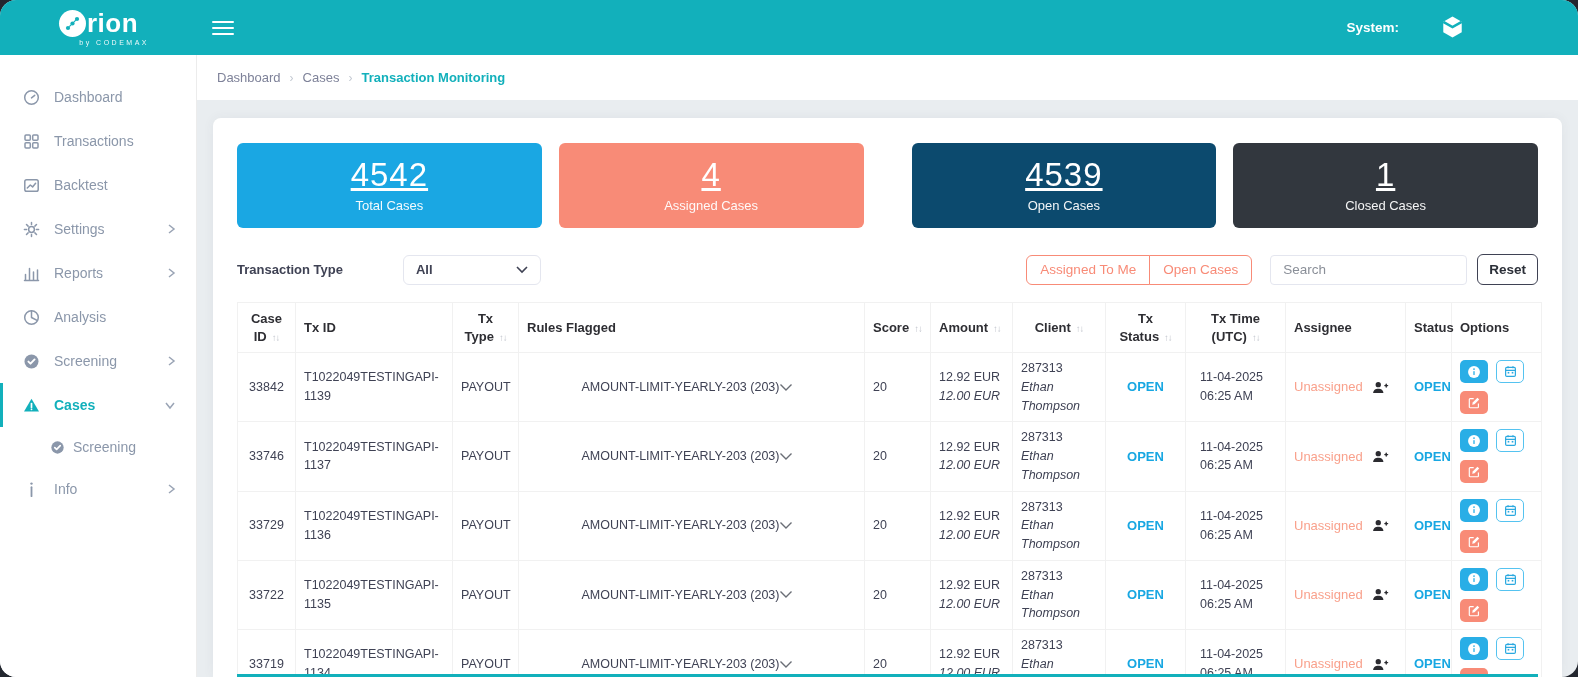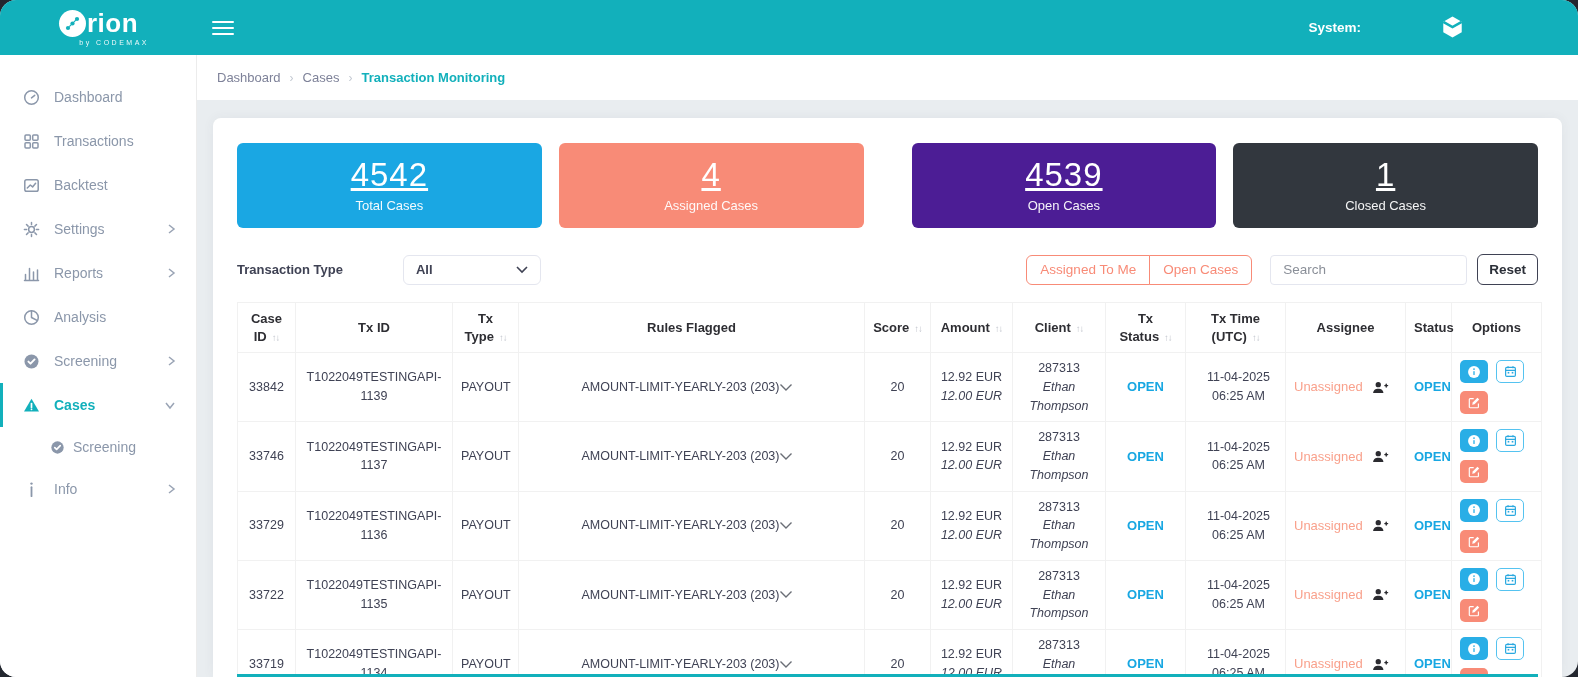--- a/index.html
+++ b/index.html
@@ -12,21 +12,21 @@
   .topbar { height:55px; background:#12b0bb; display:flex; }
   .brand { width:197px; min-width:197px; display:flex; flex-direction:column; align-items:center; justify-content:center; }
   .brand-row { display:flex; align-items:center; gap:1px; }
   .brand-o { width:27px; height:27px; border-radius:50%; background:#fff; position:relative; display:inline-block; }
   .brand-o svg { position:absolute; inset:0; }
   .brand-rest { color:#fff; font-weight:700; font-size:26px; line-height:1; letter-spacing:.5px; }
   .brand-by { color:#fff; font-size:7px; letter-spacing:2.5px; opacity:.92; margin-top:2px; align-self:flex-end; margin-right:48px; }
   .topbar-main { flex:1; display:flex; align-items:center; justify-content:space-between; padding-left:15px; }
   .hamburger { width:22px; cursor:pointer; display:flex; flex-direction:column; gap:4px; }
   .hamburger i { display:block; height:2px; background:#fff; border-radius:1px; }
-  .topbar-right { display:flex; align-items:center; gap:78px; margin-right:112px;text-align:right; }
+  .topbar-right { display:flex; align-items:center; gap:40px; margin-right:112px;text-align:right; }
   .system-label { color:#fff; font-weight:700; font-size:13.5px; }
   .system-icon { display:flex; cursor:pointer; }
 
   
   .body-row { display:flex; height:622px; }
   .sidebar { width:197px; min-width:197px; background:#fff; border-right:1px solid #ececec; padding-top:20px; }
   .side-item { display:flex; align-items:center; gap:14px; padding:0 20px; height:44px; color:#8b97aa;
                font-size:14px; cursor:pointer; border-left:3px solid transparent; }
   .side-item svg { flex:0 0 auto; }
   .side-item .chev { margin-left:auto; display:flex; color:#9aa4b5; }
@@ -71,21 +71,21 @@
   .reset { height:31px; padding:0 11px; border:1.5px solid #3f4254; border-radius:6px; background:#fff;
            font-size:13.5px; font-weight:600; color:#2b2f38; margin-left:10px; cursor:pointer; font-family:inherit; }
 
   
   .table-wrap { margin-top:17px; }
   table { border-collapse:collapse; width:100%; table-layout:fixed; font-size:12.5px; color:#3f4254; }
   th, td { border:1px solid #f1f1f1; padding:6px 8px; vertical-align:middle; }
   th { height:50px; font-size:13px; font-weight:700; color:#2e2e33; background:#fff; line-height:1.35; }
   td { height:68px; line-height:1.5; }
   .sort { font-size:9.5px; color:#c0c4cc; letter-spacing:-1px; margin-left:5px; white-space:nowrap; cursor:pointer; }
-  .al-c { text-align:center; } .al-l { text-align:center; }
+  .al-c { text-align:center; } .al-l { text-align:left; }
   .txid { word-break:break-word; }
   .rules-cell { display:flex; align-items:center; justify-content:center; padding:0 22px 0 14px; cursor:pointer; }
   .amt2 { font-style:italic; }
   .cli-name { font-style:italic; }
   .st-open { color:#18a7e2; font-weight:700; font-size:13px; }
   .assignee-cell { display:flex; align-items:center; gap:9px; }
   .assignee-txt { color:#f9a18c; font-size:13px; }
   .uadd { display:flex; cursor:pointer; }
   .opts { display:flex; flex-wrap:wrap; gap:8px; width:72px; }
   .opt-btn { width:28px; height:23px; border-radius:5px; display:flex; align-items:center; justify-content:center;
@@ -273,21 +273,21 @@
 
           <div class="stats" id="stats">
               <div class="stat" style="background: rgb(26, 167, 227);">
                 <span class="num">4542</span>
                 <span class="lbl">Total Cases</span>
               </div>
               <div class="stat" style="background: rgb(248, 139, 119);">
                 <span class="num">4</span>
                 <span class="lbl">Assigned Cases</span>
               </div>
-              <div class="stat" style="background: #4c1d95; margin-left: 31px;">
+              <div class="stat" style="background: #0c4a6e; margin-left: 31px;">
                 <span class="num">4539</span>
                 <span class="lbl">Open Cases</span>
               </div>
               <div class="stat" style="background: rgb(50, 55, 62);">
                 <span class="num">1</span>
                 <span class="lbl">Closed Cases</span>
               </div>
             </div>
 
           <div class="filterbar">

